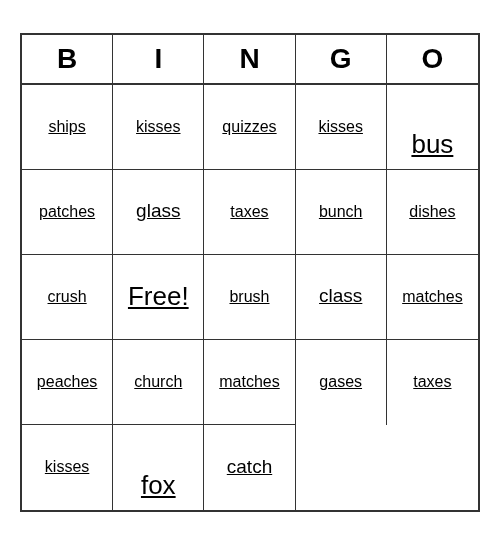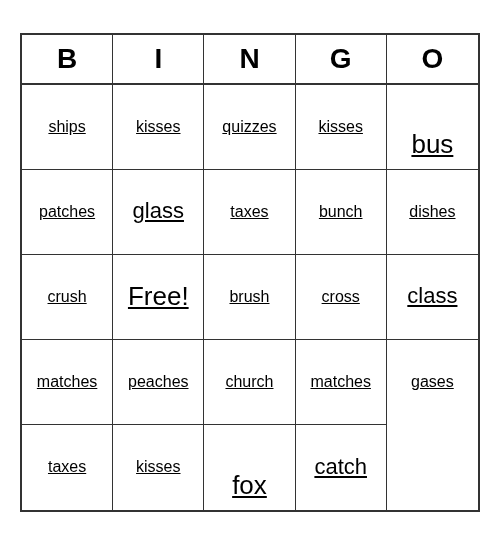--- a/index.html
+++ b/index.html
@@ -71,21 +71,21 @@
       font-size: 16px;
       line-height: 1.2;
     }
 
     .cell-text.large {
       font-size: 26px;
       margin-top: 37px;
     }
 
     .cell-text.medium {
-      font-size: 22px;
+      font-size: 19px;
     }
 
     .cell-text.free {
       font-size: 26px;
       font-weight: normal;
     }
   </style>
 </head>
 <body>
 
@@ -131,23 +131,20 @@
       <div class="bingo-cell">
         <span class="cell-text">crush</span>
       </div>
       <div class="bingo-cell">
         <span class="cell-text free">Free!</span>
       </div>
       <div class="bingo-cell">
         <span class="cell-text">brush</span>
       </div>
       <div class="bingo-cell">
-        <span class="cell-text">cross</span>
-      </div>
-      <div class="bingo-cell">
         <span class="cell-text medium">class</span>
       </div>
       <div class="bingo-cell">
         <span class="cell-text">matches</span>
       </div>
       <div class="bingo-cell">
         <span class="cell-text">peaches</span>
       </div>
       <div class="bingo-cell">
         <span class="cell-text">church</span>

